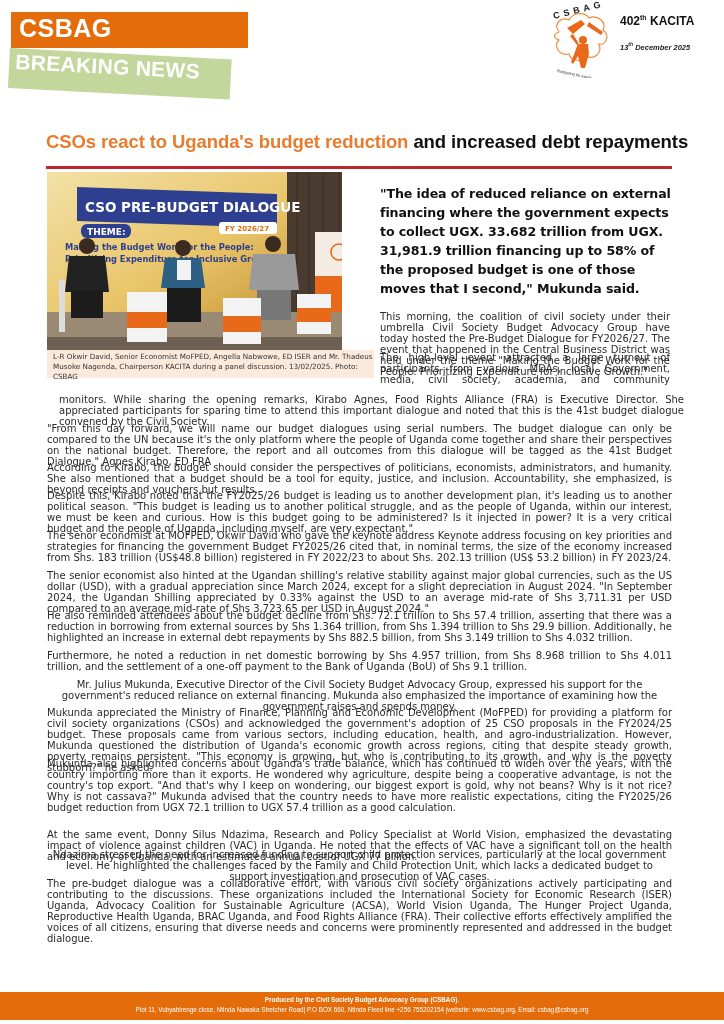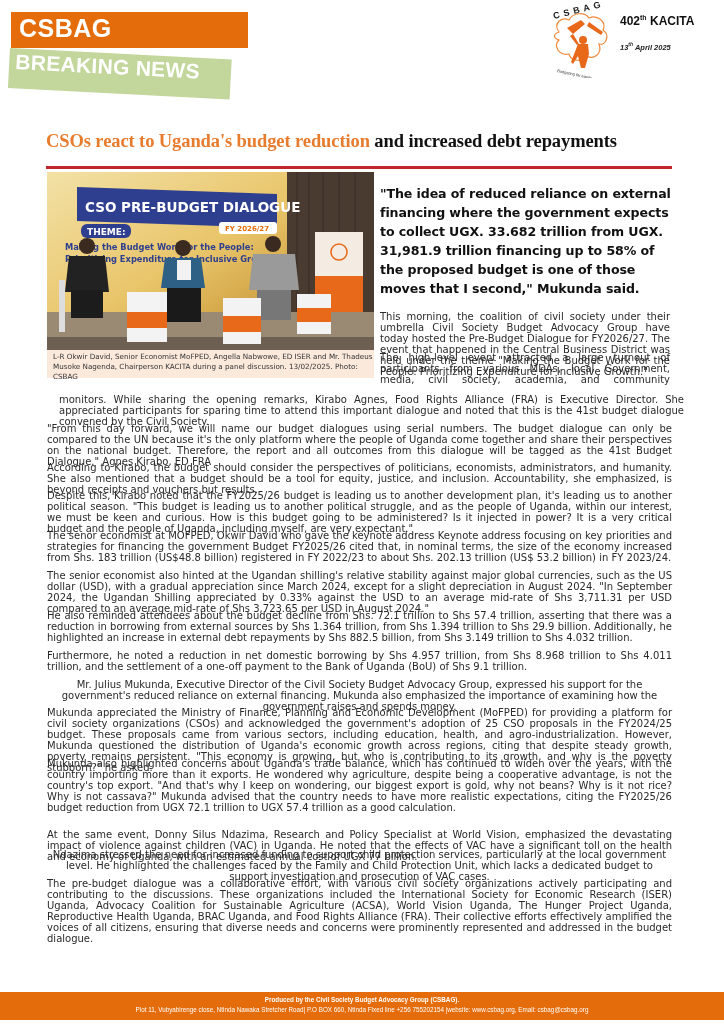--- a/index.html
+++ b/index.html
@@ -9,26 +9,26 @@
   .brand-text { position:absolute; left:19px; top:14px; font-family:"Liberation Sans", sans-serif; font-weight:bold; font-size:25px; color:#fff; letter-spacing:0.5px; }
   .breaking-bar { position:absolute; left:10px; top:48px; width:222px; height:40px; background:#c3d69b; transform:rotate(3deg); transform-origin:left top; }
   .breaking-text { position:absolute; left:16px; top:50px; font-family:"Liberation Sans", sans-serif; font-weight:bold; font-size:21px; color:#fff; transform:rotate(3deg); transform-origin:left top; letter-spacing:0.3px; }
 
   .logo { position:absolute; left:545px; top:2px; width:72px; height:76px; }
   .edition { position:absolute; left:620px; top:14px; font-family:"Liberation Sans", sans-serif; font-weight:bold; font-size:12px; color:#111; }
   .edition sup { font-size:7px; }
   .edition-date { position:absolute; left:620px; top:41px; font-family:"Liberation Sans", sans-serif; font-style:italic; font-weight:bold; font-size:7.5px; color:#222; }
   .edition-date sup { font-size:5px; }
 
-  .headline { position:absolute; left:46px; top:131px; font-family:Liberation Serif, serif; font-weight:bold; font-size:18.5px; white-space:nowrap; letter-spacing:-0.1px; }
+  .headline { position:absolute; left:46px; top:131px; font-family:Liberation Sans, sans-serif; font-weight:bold; font-size:18.5px; white-space:nowrap; letter-spacing:-0.1px; }
   .headline .orange { color:#e87c2e; }
   .headline .dark { color:#111; }
   .rule { position:absolute; left:46px; top:166px; width:626px; height:3px; background:#c0262c; }
 
-  .photo { position:absolute; left:47px; top:172px; width:327px; height:178px; background:#d946ef; overflow:hidden; }
+  .photo { position:absolute; left:47px; top:172px; width:295px; height:178px; background:#d946ef; overflow:hidden; }
   .caption-box { position:absolute; left:47px; top:350px; width:327px; height:28px; background:#fbe9dc; }
   .caption { position:absolute; left:53px; top:352px; width:320px; font-size:7.2px; line-height:10px; color:#333; }
 
   .pullquote { position:absolute; left:380px; top:184px; width:300px; font-family:"DejaVu Sans", sans-serif; font-weight:bold; font-size:12.6px; line-height:19px; color:#111; letter-spacing:-0.1px; }
 
   .para { position:absolute; font-size:10px; line-height:11.1px; color:#2a2a2a; text-align:justify; }
   .para.ragged { text-align:center; }
 
   .footer { position:absolute; left:0; top:992px; width:724px; height:28px; background:#e46c0a; }
   .footer-line1 { position:absolute; left:0; top:996px; width:724px; text-align:center; font-family:"Liberation Sans", sans-serif; font-weight:bold; font-size:6.3px; color:#fff; }
@@ -51,21 +51,21 @@
     <path d="M44 20 L58 30 L56 33 L42 24 Z"></path>
     <circle cx="38" cy="38" r="4"></circle>
     <path d="M33 42 L43 42 L44 52 L40 66 L36 66 L33 54 L28 62 L26 60 Z"></path>
     <path d="M28 32 L34 42 L32 43 L25 34 Z"></path>
   </g>
   <text x="9" y="17" font-family="Liberation Sans, sans-serif" font-size="9" font-weight="bold" fill="#222" letter-spacing="4" transform="rotate(-14 9 17)">CSBAG</text>
   <text x="12" y="70" font-family="Liberation Sans, sans-serif" font-size="4" fill="#333" transform="rotate(12 12 70)">Budgeting for equity</text>
 </svg>
 
 <div class="edition"><span>402</span><sup>th</sup> <span>KACITA</span></div>
-<div class="edition-date"><span>13</span><sup>th</sup> <span>April 2025</span></div>
+<div class="edition-date"><span>13</span><sup>th</sup> <span>December 2025</span></div>
 
 <div class="headline"><span class="orange">CSOs react to Uganda's budget reduction</span> <span class="dark">and increased debt repayments</span></div>
 <div class="rule"></div>
 
 <div class="photo">
   <svg width="327" height="178" viewBox="0 0 327 178">
     <defs>
       <linearGradient id="bg" x1="0" y1="0" x2="1" y2="1">
         <stop offset="0" stop-color="#f2e1a6"></stop>
           <stop offset="0.6" stop-color="#e9c56a"></stop>

